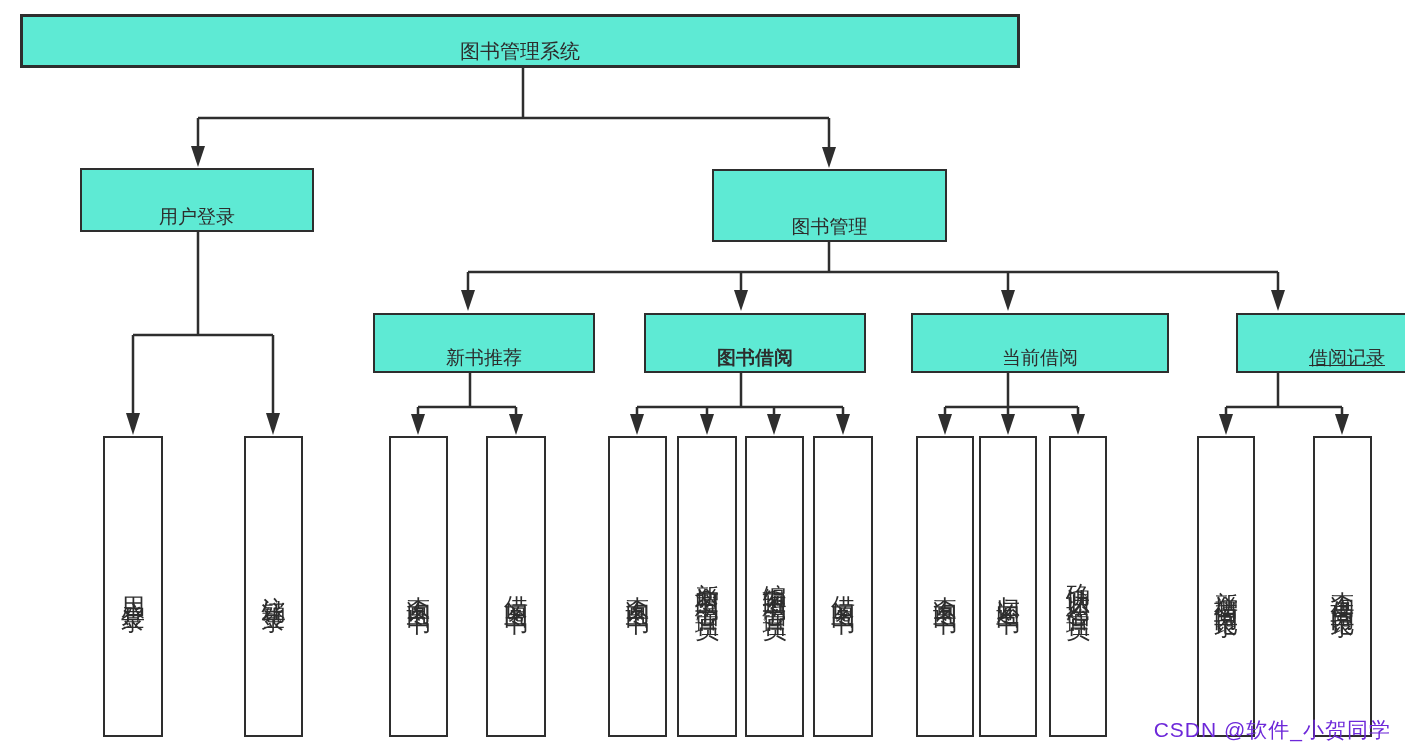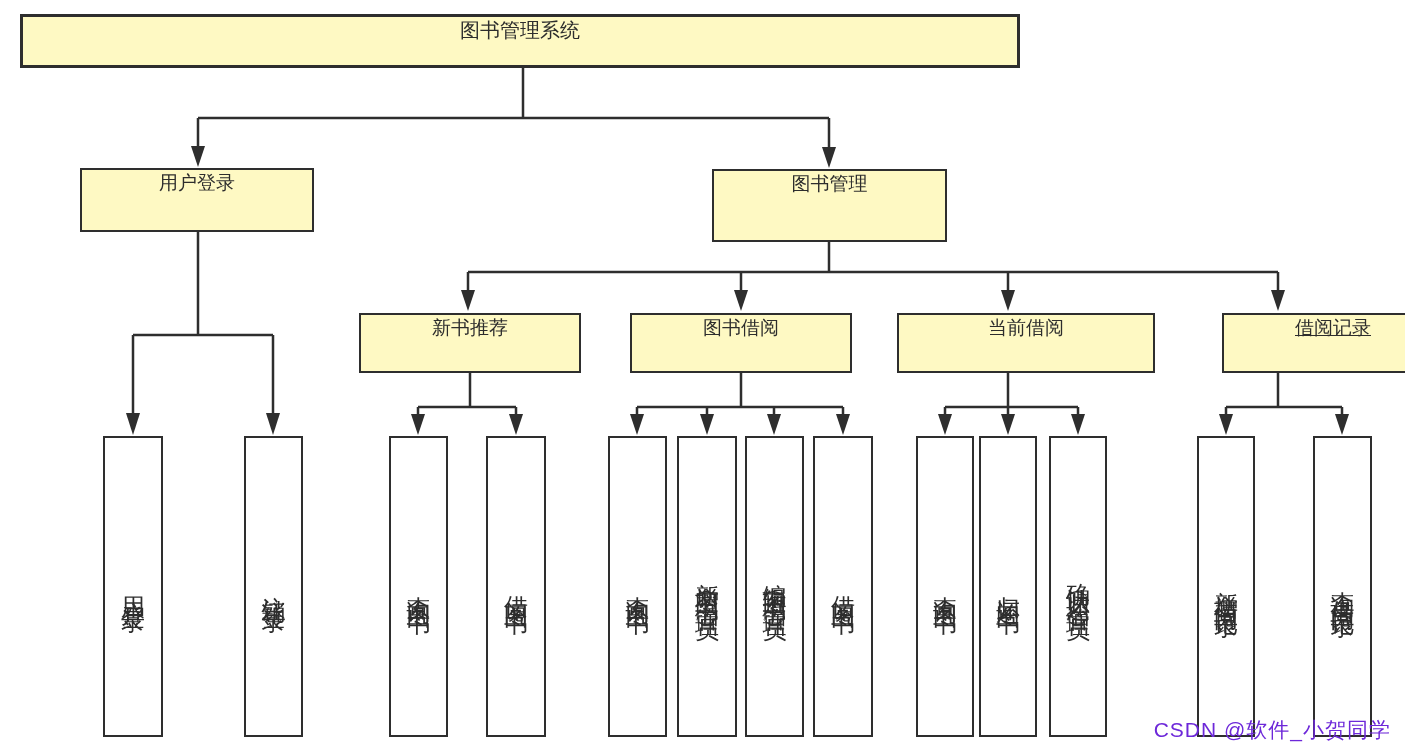--- a/index.html
+++ b/index.html
@@ -7,29 +7,29 @@
     position:relative;
     width:1405px;height:747px;
     background:#ffffff;
     font-family:"Liberation Sans","DejaVu Sans",sans-serif;
     color:#2d2d2d;
     overflow:hidden;
   }
   #connectors{position:absolute;left:0;top:0;z-index:1;}
   .node{
     position:absolute;
-    background:#fef9c3;
+    background:#5eead4;
     border:2.5px solid #2e2e2e;
-    display:flex;align-items:flex-start;justify-content:center;
+    display:flex;align-items:flex-end;justify-content:center;
     box-sizing:border-box;
     z-index:2;
   }
   .node.root{border-width:3px;font-size:20px;}
   .node.h2{font-size:19px;}
-  .node.h3{font-size:19px;}
+  .node.h3{font-size:19px;margin-left:14px;}
   .vbox{
     position:absolute;
     top:436px;height:301px;
     background:#ffffff;
     border:2.5px solid #2e2e2e;
     display:flex;align-items:center;justify-content:center;
     box-sizing:border-box;
     z-index:2;
   }
   .vtext{
@@ -94,21 +94,21 @@
   <div class="node h2" style="left:80px;top:168px;width:234px;height:64px;">
     <span>用户登录</span>
   </div>
   <div class="node h2" style="left:712px;top:169px;width:235px;height:73px;">
     <span>图书管理</span>
   </div>
 
   <div class="node h3" style="left:359px;top:313px;width:222px;height:60px;">
     <span>新书推荐</span>
   </div>
-  <div class="node h3" style="left:630px;top:313px;width:222px;height:60px;">
+  <div class="node h3" style="left:630px;top:313px;width:222px;height:60px;font-weight:bold;">
     <span>图书借阅</span>
   </div>
   <div class="node h3" style="left:897px;top:313px;width:258px;height:60px;">
     <span>当前借阅</span>
   </div>
   <div class="node h3" style="left:1222px;top:313px;width:222px;height:60px;text-decoration:underline;">
     <span>借阅记录</span>
   </div>
 
   <div class="vbox" style="left:103px;width:60px;">

